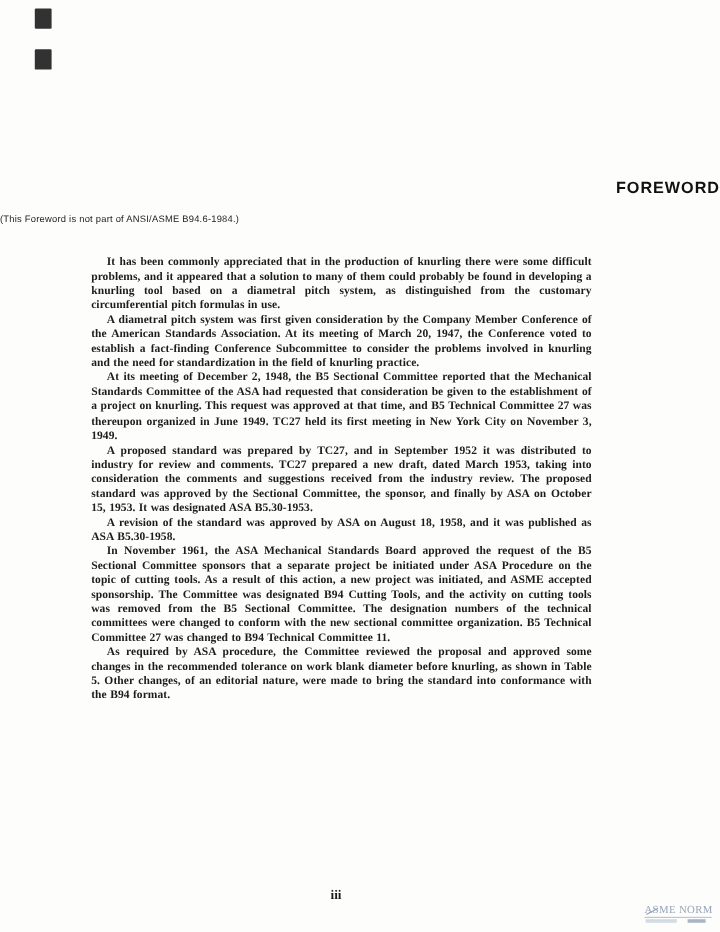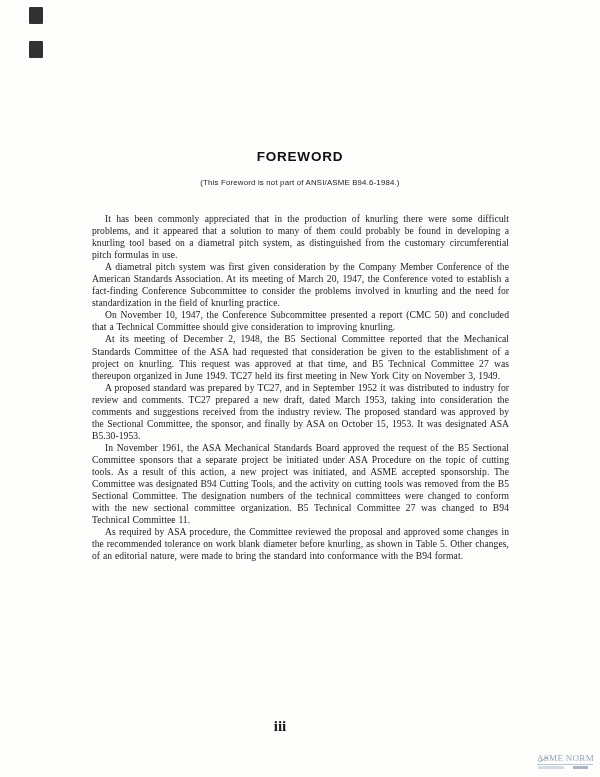--- a/index.html
+++ b/index.html
@@ -22,62 +22,63 @@
     opacity: 0.88;
     border-radius: 1px;
   }
   .mark-1 { left: 29px; top: 7px;  width: 14px; height: 17px; }
   .mark-2 { left: 29px; top: 41px; width: 14px; height: 17px; }
   .title {
     position: absolute;
     left: 0;
     top: 149px;
     width: 600px;
-    text-align: center;
+    text-align: right;
     font-family: "Liberation Sans", "DejaVu Sans", sans-serif;
     font-weight: bold;
     font-size: 13.5px;
     letter-spacing: 0.8px;
     color: #111111;
   }
   .subtitle {
     position: absolute;
     left: 0;
     top: 178px;
     width: 600px;
-    text-align: center;
+    text-align: left;
     font-family: "Liberation Sans", "DejaVu Sans", sans-serif;
     font-size: 7.8px;
     letter-spacing: 0.2px;
     color: #222222;
   }
   .body-text {
     position: absolute;
-    left: 92px;
+    left: 76px;
     top: 213px;
     width: 417px;
     font-size: 9.6px;
     line-height: 12.05px;
     text-align: justify;
     word-spacing: 0.4px;
     letter-spacing: 0.05px;
+    font-weight: bold;
   }
   .body-text p {
     margin: 0;
     padding: 0;
     text-indent: 13px;
   }
   .page-number {
     position: absolute;
     left: 0;
-    top: 718px;
+    top: 740px;
     width: 560px;
     text-align: center;
     font-weight: bold;
-    font-size: 15px;
+    font-size: 11px;
     color: #1a1a1a;
   }
   .watermark {
     position: absolute;
     right: 3px;
     top: 753px;
     width: 60px;
     height: 20px;
   }
   .watermark-text {
@@ -128,23 +129,23 @@
   <div class="scan-mark mark-1"></div>
   <div class="scan-mark mark-2"></div>
 
   <div class="title">FOREWORD</div>
 
   <div class="subtitle">(This Foreword is not part of ANSI/ASME B94.6-1984.)</div>
 
   <div class="body-text">
     <p>It has been commonly appreciated that in the production of knurling there were some difficult problems, and it appeared that a solution to many of them could probably be found in developing a knurling tool based on a diametral pitch system, as distinguished from the customary circumferential pitch formulas in use.</p>
     <p>A diametral pitch system was first given consideration by the Company Member Conference of the American Standards Association. At its meeting of March 20, 1947, the Conference voted to establish a fact-finding Conference Subcommittee to consider the problems involved in knurling and the need for standardization in the field of knurling practice.</p>
-    <p>On November 10, 1947, the Conference Subcommittee presented a report (CMC 50) and concluded that a Technical Committee should give consideration to improving knurling.</p>
     <p>At its meeting of December 2, 1948, the B5 Sectional Committee reported that the Mechanical Standards Committee of the ASA had requested that consideration be given to the establishment of a project on knurling. This request was approved at that time, and B5 Technical Committee 27 was thereupon organized in June 1949. TC27 held its first meeting in New York City on November 3, 1949.</p>
     <p>A proposed standard was prepared by TC27, and in September 1952 it was distributed to industry for review and comments. TC27 prepared a new draft, dated March 1953, taking into consideration the comments and suggestions received from the industry review. The proposed standard was approved by the Sectional Committee, the sponsor, and finally by ASA on October 15, 1953. It was designated ASA B5.30-1953.</p>
+    <p>A revision of the standard was approved by ASA on August 18, 1958, and it was published as ASA B5.30-1958.</p>
     <p>In November 1961, the ASA Mechanical Standards Board approved the request of the B5 Sectional Committee sponsors that a separate project be initiated under ASA Procedure on the topic of cutting tools. As a result of this action, a new project was initiated, and ASME accepted sponsorship. The Committee was designated B94 Cutting Tools, and the activity on cutting tools was removed from the B5 Sectional Committee. The designation numbers of the technical committees were changed to conform with the new sectional committee organization. B5 Technical Committee 27 was changed to B94 Technical Committee 11.</p>
     <p>As required by ASA procedure, the Committee reviewed the proposal and approved some changes in the recommended tolerance on work blank diameter before knurling, as shown in Table 5. Other changes, of an editorial nature, were made to bring the standard into conformance with the B94 format.</p>
   </div>
 
   <div class="page-number">iii</div>
 
   <div class="watermark">
     <div class="watermark-text">ASME NORM</div>
     <div class="watermark-slash"></div>
     <div class="watermark-rule"></div>

